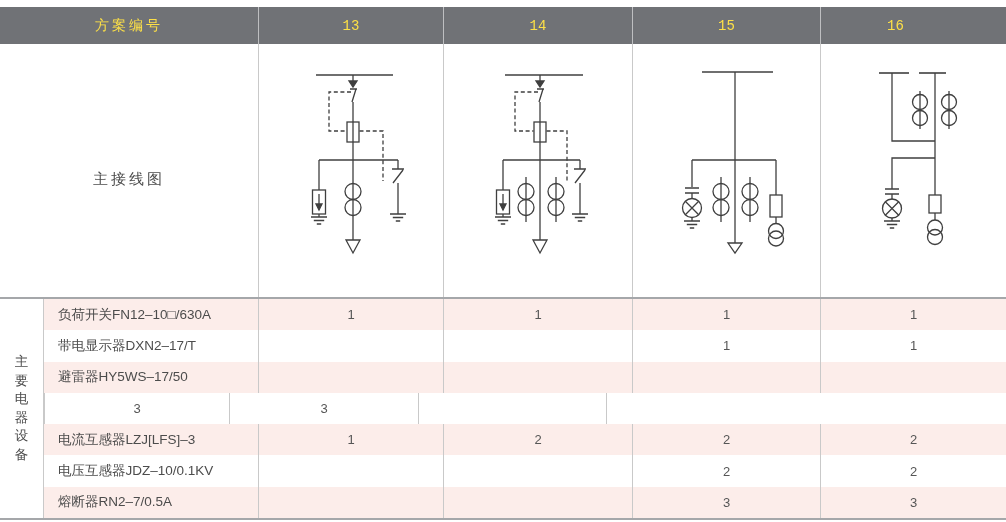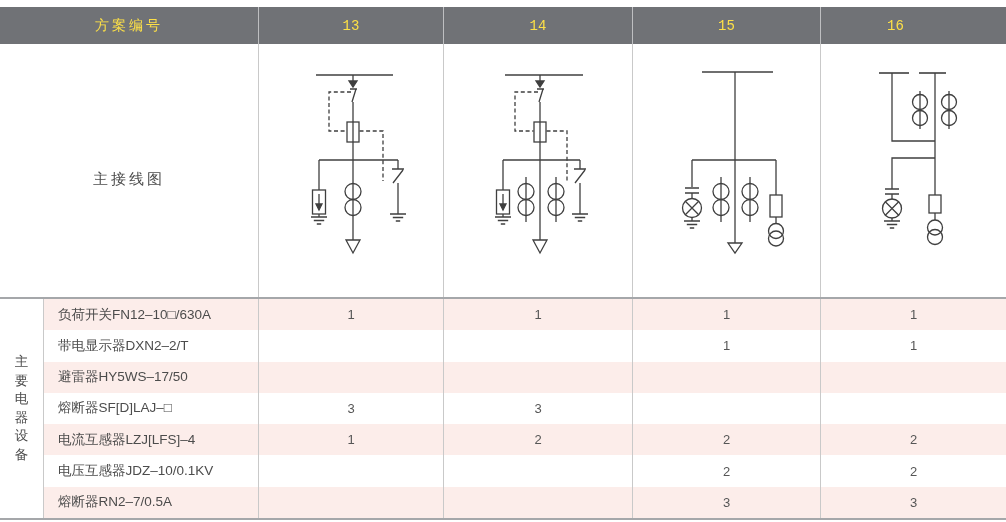--- a/index.html
+++ b/index.html
@@ -170,45 +170,44 @@
 
       <div class="erow pink">
         <div class="ename">负荷开关FN12–10□/630A</div>
         <div class="eval v1">1</div>
         <div class="eval v2">1</div>
         <div class="eval v3">1</div>
         <div class="eval v4">1</div>
       </div>
 
       <div class="erow">
-        <div class="ename">带电显示器DXN2–2/T</div>
+        <div class="ename">带电显示器DXN2–17/T</div>
         <div class="eval v1"></div>
         <div class="eval v2"></div>
         <div class="eval v3">1</div>
         <div class="eval v4">1</div>
       </div>
 
       <div class="erow pink">
         <div class="ename">避雷器HY5WS–17/50</div>
         <div class="eval v1"></div>
         <div class="eval v2"></div>
         <div class="eval v3"></div>
         <div class="eval v4"></div>
       </div>
 
       <div class="erow">
-        <div class="ename">熔断器SF[D]LAJ–□</div>
         <div class="eval v1">3</div>
         <div class="eval v2">3</div>
         <div class="eval v3"></div>
         <div class="eval v4"></div>
       </div>
 
       <div class="erow pink">
-        <div class="ename">电流互感器LZJ[LFS]–4</div>
+        <div class="ename">电流互感器LZJ[LFS]–3</div>
         <div class="eval v1">1</div>
         <div class="eval v2">2</div>
         <div class="eval v3">2</div>
         <div class="eval v4">2</div>
       </div>
 
       <div class="erow">
         <div class="ename">电压互感器JDZ–10/0.1KV</div>
         <div class="eval v1"></div>
         <div class="eval v2"></div>

